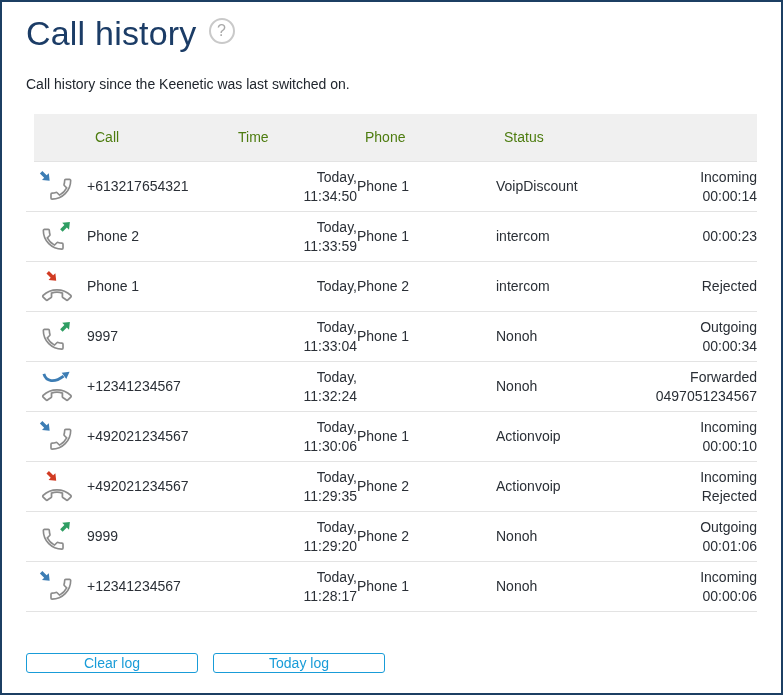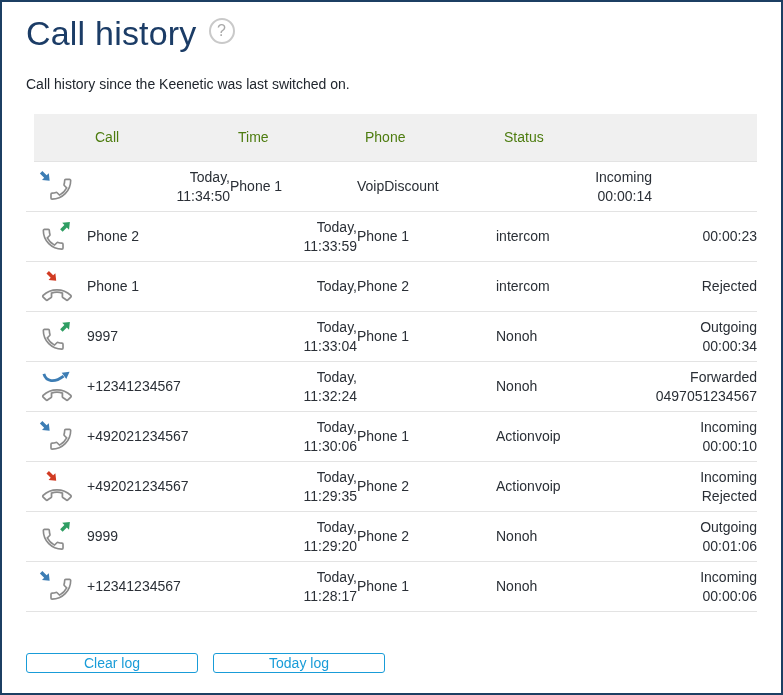--- a/index.html
+++ b/index.html
@@ -101,20 +101,21 @@
               <svg width="38" height="35" viewBox="0 0 34 32" xmlns="http://www.w3.org/2000/svg">
                 <g transform="translate(32.5,6.5) scale(-1,1)">
                   <path d="M6.62 10.79c1.44 2.83 3.76 5.14 6.59 6.59l2.2-2.2c.27-.27.67-.36 1.02-.24 1.12.37 2.33.57 3.57.57.55 0 1 .45 1 1V20c0 .55-.45 1-1 1-9.39 0-17-7.61-17-17 0-.55.45-1 1-1h3.5c.55 0 1 .45 1 1 0 1.25.2 2.45.57 3.57.11.35.03.74-.25 1.02l-2.2 2.2z" fill="#fdfdfd" stroke="#8b8b8b" stroke-width="1.5"></path>
                 </g>
                 <g transform="translate(2.5,3) rotate(45)">
                   <polygon points="0,-1.6 5.5,-1.6 5.5,-4.4 11,0 5.5,4.4 5.5,1.6 0,1.6" fill="#3d7db4"></polygon>
                 </g>
               </svg>
             </span>
           </div>
+          <div class="cell">+613217654321</div>
           <div class="cell two-line">
             <div>Today,</div>
             <div>11:34:50</div>
           </div>
           <div class="cell">Phone 1</div>
           <div class="cell">VoipDiscount</div>
           <div class="cell two-line">
             <div>Incoming</div>
             <div>00:00:14</div>
           </div>

